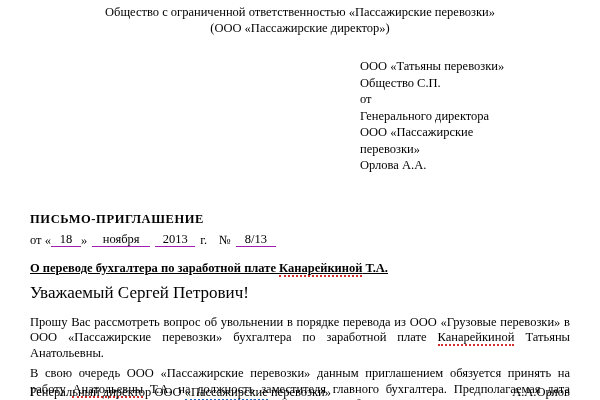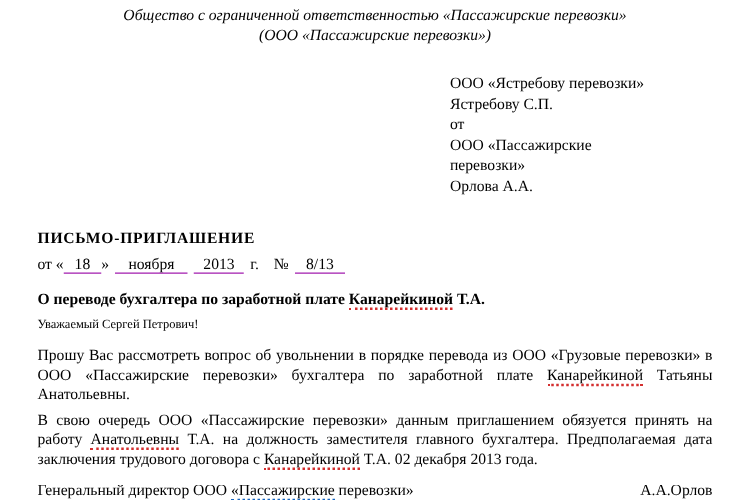--- a/index.html
+++ b/index.html
@@ -18,36 +18,35 @@
     position: relative;
     width: 600px;
     height: 400px;
     box-sizing: border-box;
     padding: 4px 30px 0 30px;
   }
   .org-header {
     text-align: center;
     font-size: 12.5px;
     line-height: 16px;
-    font-style: italic;
   }
   .org-header div {
     white-space: nowrap;
   }
   .addressee {
     margin-top: 22px;
     margin-left: 330px;
     font-size: 12.5px;
     line-height: 16.5px;
   }
   .addressee div {
     white-space: nowrap;
   }
   .title-block {
-    margin-top: 26px;
+    margin-top: 38px;
   }
   .doc-title {
     font-size: 12.5px;
     font-weight: bold;
     letter-spacing: 0.6px;
   }
   .date-line {
     margin-top: 6px;
     font-size: 12.5px;
     display: flex;
@@ -68,24 +67,25 @@
   .u.w-year { min-width: 40px; }
   .u.w-num { min-width: 40px; }
   .gap-s { display: inline-block; width: 5px; }
   .gap-m { display: inline-block; width: 12px; }
 
   .subject {
     margin-top: 12px;
     font-size: 12.5px;
     font-weight: bold;
     line-height: 16px;
+    text-decoration: underline;
   }
   .greeting {
     margin-top: 7px;
-    font-size: 10px;
+    font-size: 17px;
   }
   .para {
     margin-top: 12px;
     font-size: 12.5px;
     line-height: 15.5px;
     text-align: justify;
   }
   .para.last {
     margin-top: 5px;
   }
@@ -113,27 +113,28 @@
   .sign-row .left { }
   .sign-row .right { }
 </style>
 </head>
 <body>
 
 <div class="page">
 
   <div class="org-header">
     <div>Общество с ограниченной ответственностью «Пассажирские перевозки»</div>
-    <div>(ООО «Пассажирские перевозки»)</div>
+    <div>(ООО «Пассажирские директор»)</div>
   </div>
 
   <div class="addressee">
-    <div>ООО «Ястребову перевозки»</div>
-    <div>Ястребову С.П.</div>
+    <div>ООО «Татьяны перевозки»</div>
+    <div>Общество С.П.</div>
     <div>от</div>
+    <div>Генерального директора</div>
     <div>ООО «Пассажирские</div>
     <div>перевозки»</div>
     <div>Орлова А.А.</div>
   </div>
 
   <div class="title-block">
     <div class="doc-title">ПИСЬМО-ПРИГЛАШЕНИЕ</div>
 
     <div class="date-line">
       <span class="seg">от «</span>

